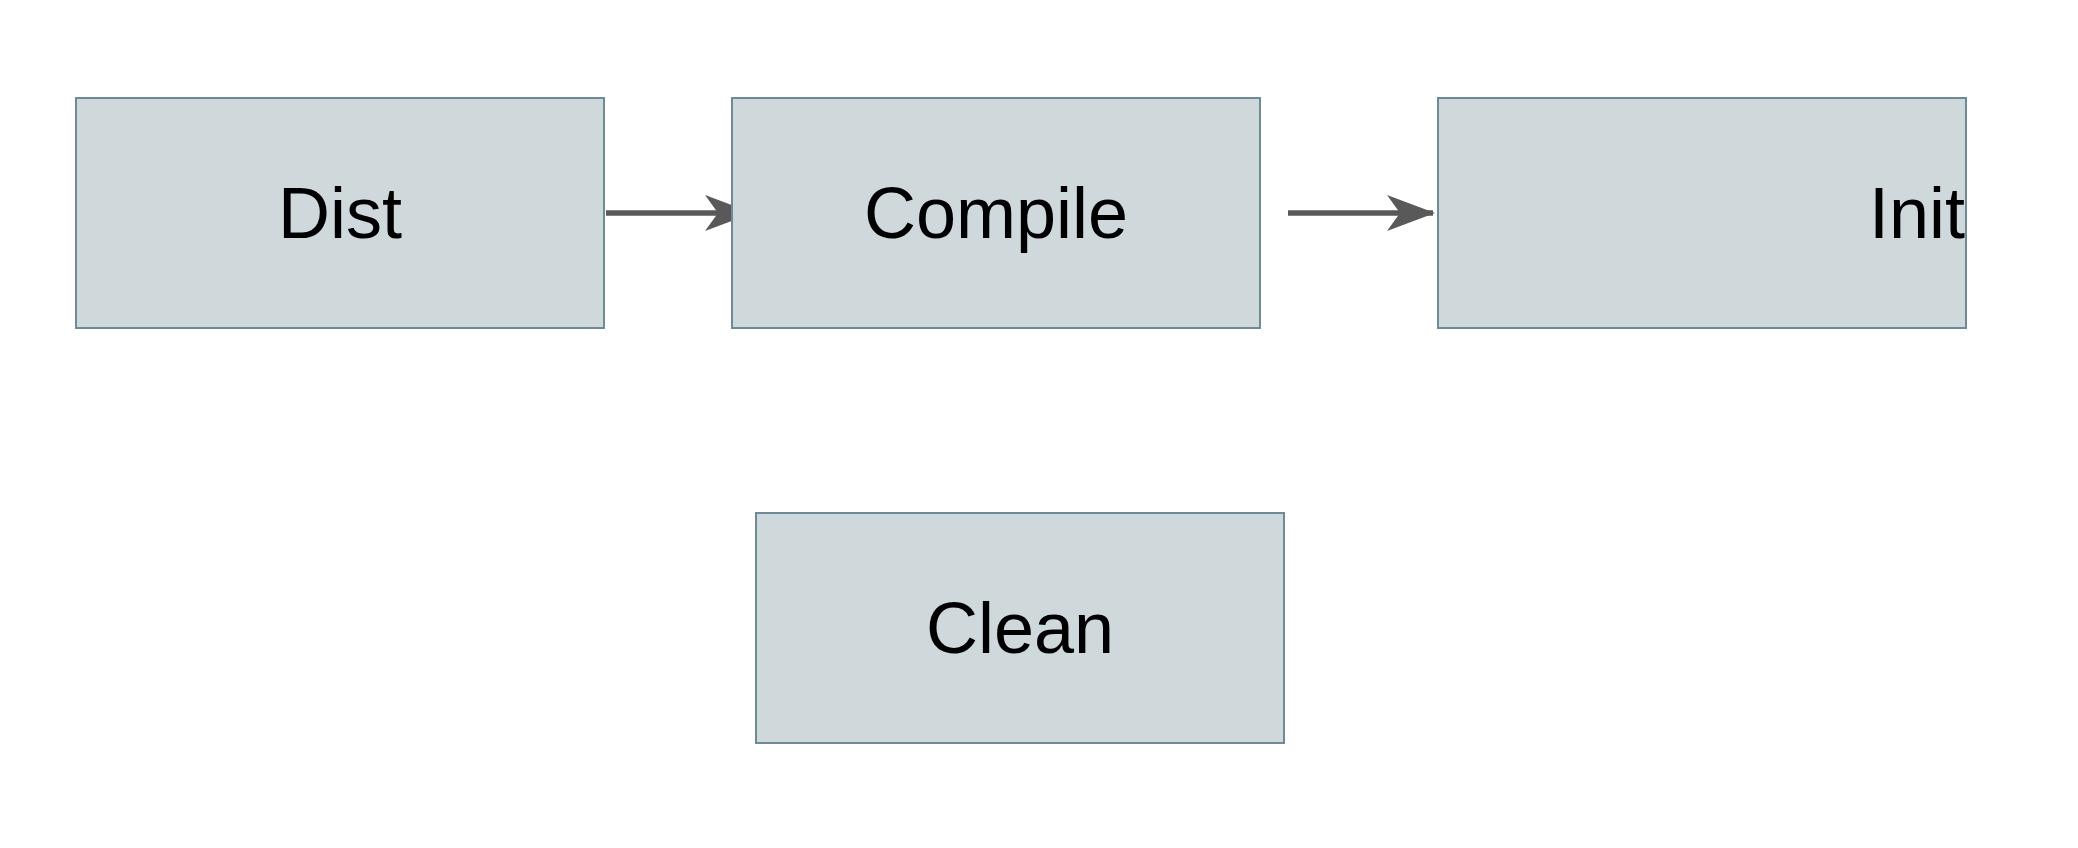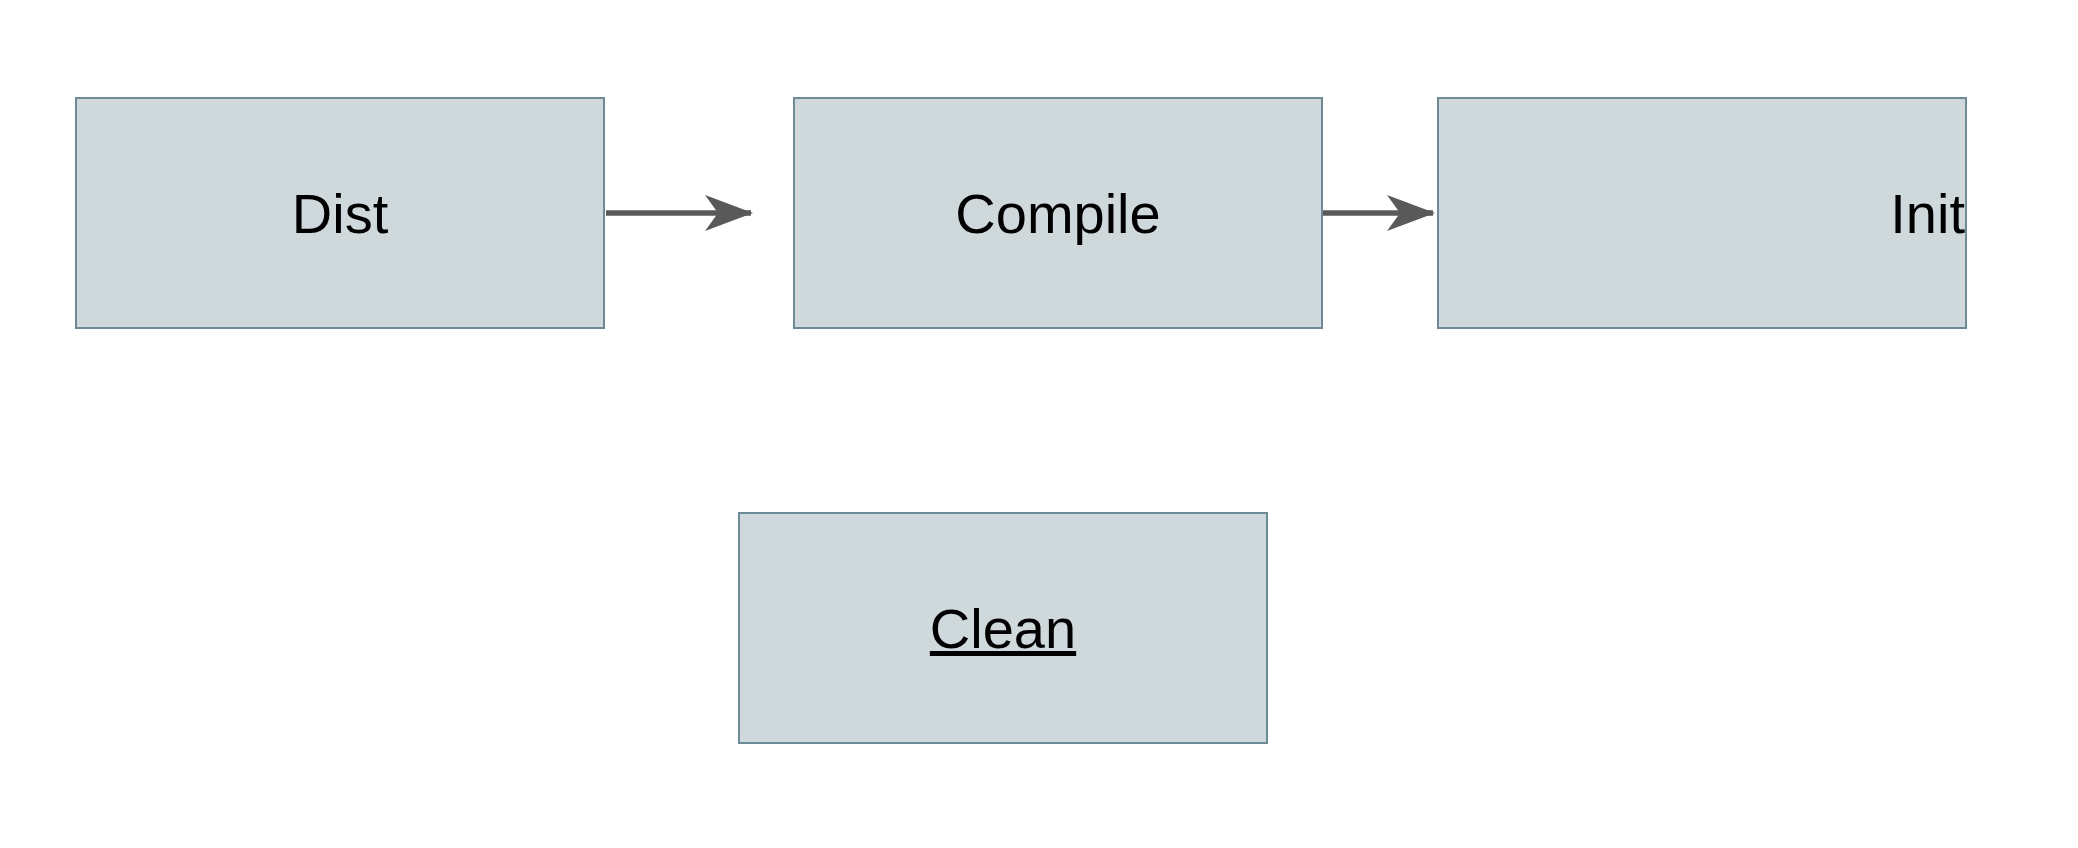--- a/index.html
+++ b/index.html
@@ -37,29 +37,29 @@
     position: absolute;
     width: 530px; height: 232px;
     background: var(--node-fill);
     border: 2px solid var(--node-border);
     display: flex;
     align-items: center;
     justify-content: center;
   }
   .node-label {
     color: var(--text);
-    font-size: 56px;
+    font-size: 72px;
     font-weight: 400;
     letter-spacing: 0px;
     white-space: nowrap;
   }
   .node-dist    { left: 75px;   top: 97px; }
-  .node-compile { left: 793px;  top: 97px; }
+  .node-compile { left: 731px;  top: 97px; }
   .node-init    { left: 1437px; top: 97px; justify-content: flex-end; }
-  .node-clean   { left: 738px;  top: 512px; text-decoration: underline; }
+  .node-clean   { left: 755px;  top: 512px; }
 </style>
 </head>
 <body>
 
 <div class="canvas">
 
   <svg class="edges-layer" viewBox="0 0 2078 848" xmlns="http://www.w3.org/2000/svg" aria-hidden="true">
     <defs>
       <marker id="barb" markerUnits="userSpaceOnUse" markerWidth="50" markerHeight="36" refX="46" refY="18" orient="auto">
         <path class="arrowhead-shape" d="M 0 0 L 48 18 L 0 36 L 13 18 Z"></path>

